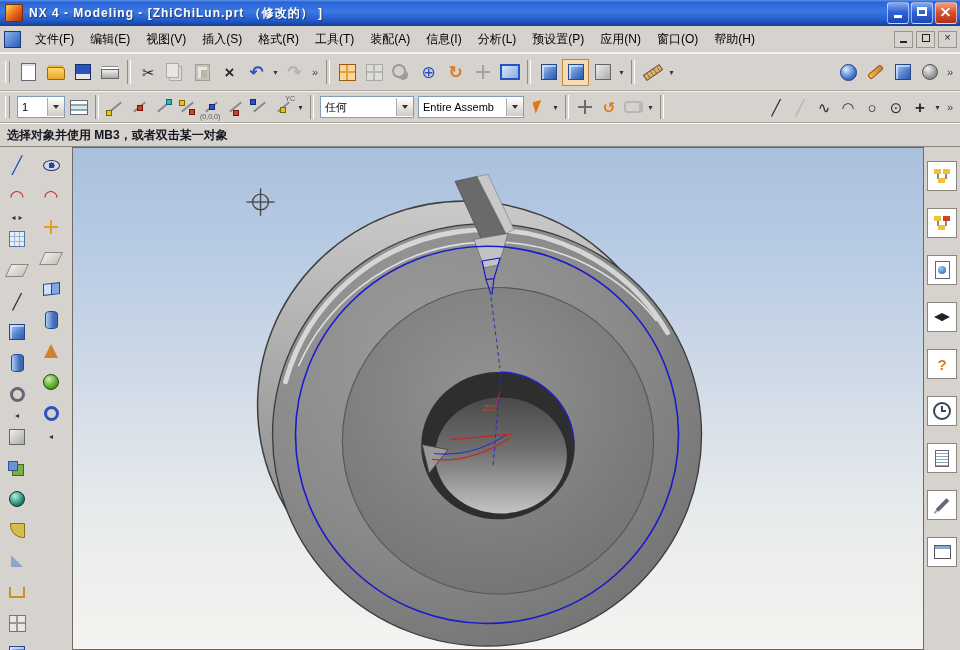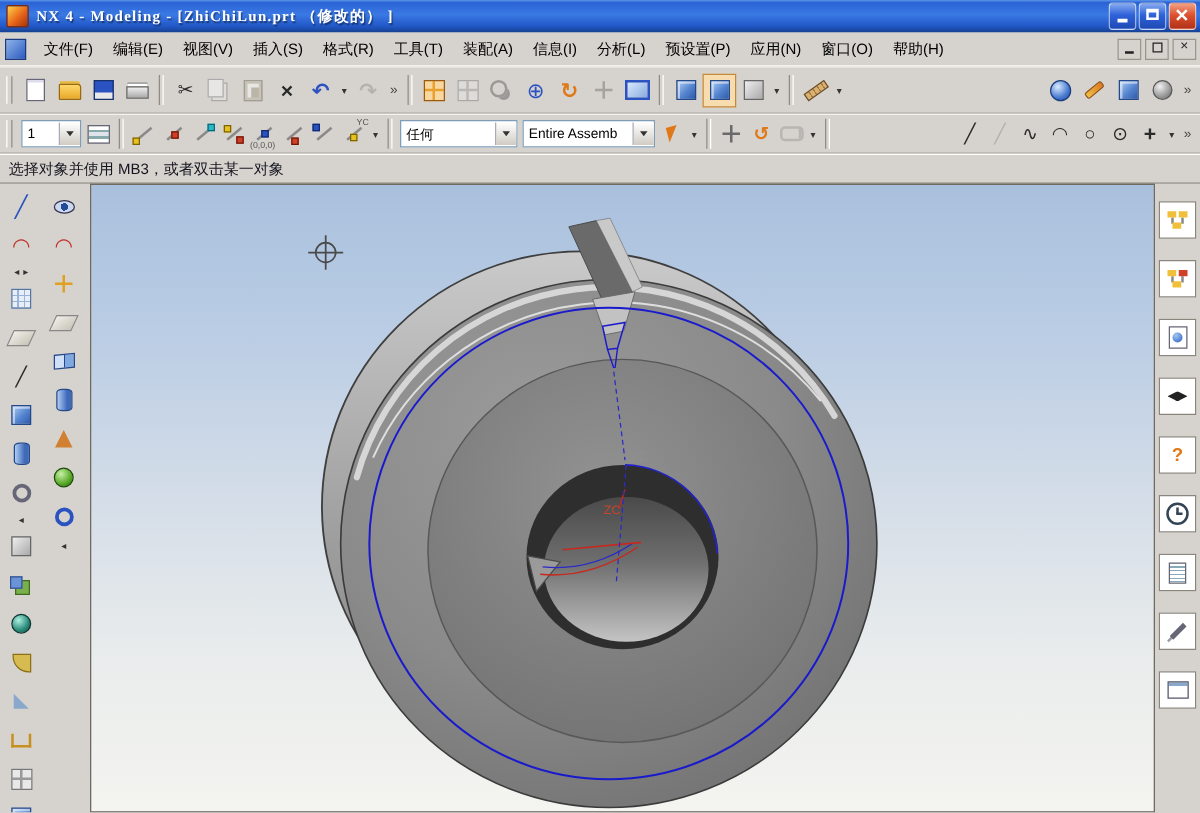--- a/index.html
+++ b/index.html
@@ -1,21 +1,21 @@
 <!DOCTYPE html>
 <html><head>
 <meta charset="utf-8">
 <style>
   html,body{margin:0;padding:0;}
   body{width:960px;height:650px;overflow:hidden;background:#d6d3ce;font-family:"Liberation Sans","DejaVu Sans",sans-serif;}
   .window{width:960px;height:650px;display:flex;flex-direction:column;}
 
   
   .titlebar{height:26px;flex:none;display:flex;align-items:center;padding:0 3px 0 5px;
-    background:linear-gradient(180deg,#5a96e8 0%,#2b63d6 8%,#3a79e4 45%,#2258c8 80%,#16418f 100%);font-family:Liberation Serif, serif;}
+    background:linear-gradient(180deg,#5a96e8 0%,#2b63d6 8%,#3a79e4 45%,#2258c8 80%,#16418f 100%);}
   .app-icon{width:16px;height:16px;border-radius:2px;margin-right:6px;flex:none;
     background:linear-gradient(135deg,#ffd24a,#e8661a 55%,#a8330a);border:1px solid #7a2a08;}
   .title-text{color:#fff;font-weight:bold;font-size:12px;letter-spacing:1px;white-space:nowrap;overflow:hidden;flex:1;
     text-shadow:1px 1px 1px rgba(0,0,0,.45);}
   .tb-buttons{display:flex;gap:2px;flex:none;}
   .wbtn{width:20px;height:20px;border-radius:3px;border:1px solid rgba(255,255,255,.55);position:relative;
     display:flex;align-items:flex-start;justify-content:center;}
   .wbtn.min,.wbtn.max{background:linear-gradient(180deg,#86abf0,#2f62d8 45%,#1d49b4);}
   .wbtn.close{background:linear-gradient(180deg,#f0a284,#dd512f 45%,#b03018);}
   .gb-min{width:8px;height:3px;background:#fff;margin-top:12px;display:block;}
@@ -142,21 +142,21 @@
   .snap .tag{position:absolute;font-size:7px;color:#555;line-height:1;white-space:nowrap;}
 
   .combo{height:20px;border:1px solid #7f9db9;background:#fff;display:flex;align-items:center;font-size:11px;flex:none;margin:0 2px;}
   .combo .val{flex:1;padding:0 4px;overflow:hidden;white-space:nowrap;}
   .combo .cbtn{width:16px;height:18px;background:linear-gradient(#fff,#d0ccc4);border-left:1px solid #aab;
     display:flex;align-items:center;justify-content:center;flex:none;}
   .combo .cbtn i{width:0;height:0;border-left:3px solid transparent;border-right:3px solid transparent;border-top:4px solid #333;display:block;}
 
   
   .promptbar{height:22px;flex:none;background:#d6d3ce;border-top:1px solid #fff;border-bottom:1px solid #8a867e;
-    display:flex;align-items:center;padding:0 7px;font-size:12px;font-weight:normal;color:#15151f;}
+    display:flex;align-items:center;padding:0 7px;font-size:12px;font-weight:bold;color:#15151f;}
 
   
   .main{flex:1;display:flex;min-height:0;}
   .left-toolbar{width:72px;flex:none;background:#d6d3ce;display:flex;overflow:hidden;padding-top:4px;}
   .lt-col{width:34px;display:flex;flex-direction:column;align-items:center;}
   .lt-col .tool{width:28px;height:28px;margin-bottom:3px;}
   .flyrow{height:13px;width:28px;margin-bottom:3px;display:flex;align-items:center;justify-content:center;gap:3px;
     font-size:8px;color:#333;}
   .right-toolbar{width:36px;flex:none;background:#d6d3ce;display:flex;flex-direction:column;align-items:center;
     padding-top:14px;gap:17px;overflow:hidden;}

